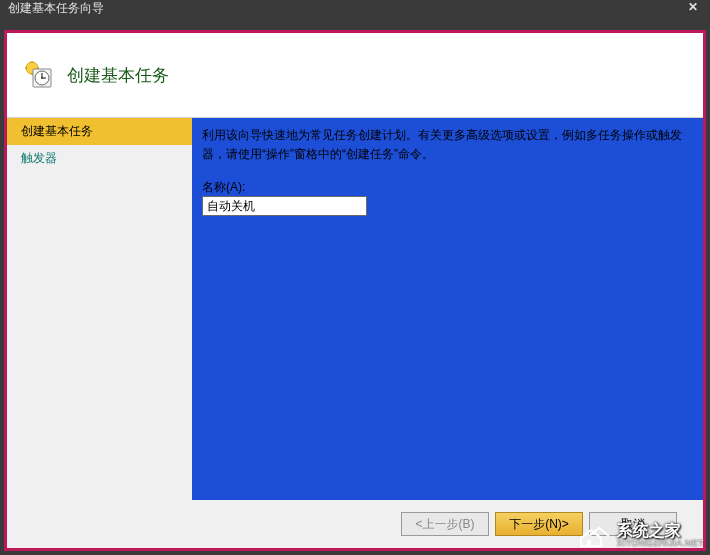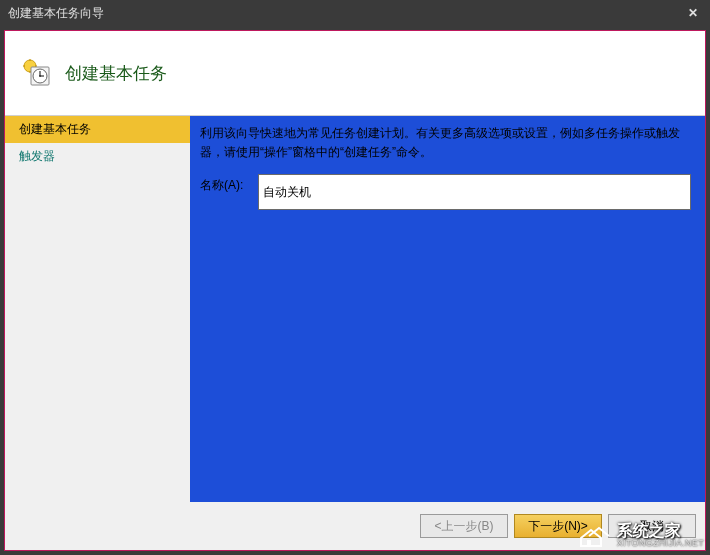--- a/index.html
+++ b/index.html
@@ -20,40 +20,40 @@
       width: 100%;
       height: 100%;
       background: #3a3a3a;
       display: flex;
       flex-direction: column;
     }
     .titlebar {
       height: 26px;
       background: #3a3a3a;
       display: flex;
-      align-items: center;
+      align-items: flex-start;
       justify-content: space-between;
       padding: 0 8px;
       color: #e0e0e0;
     }
     .titlebar-title {
       font-size: 12px;
     }
     .close-btn {
       color: #e0e0e0;
       font-size: 12px;
       cursor: pointer;
       padding: 0 4px;
       font-weight: bold;
     }
     .inner-window {
       flex: 1;
       margin: 4px;
       background: #f0f0f0;
-      border: 1px solid #be185d;
+      border: 3px solid #be185d;
       display: flex;
       flex-direction: column;
     }
     .header-area {
       height: 85px;
       background: #ffffff;
       border-bottom: 1px solid #d0d0d0;
       display: flex;
       align-items: center;
       padding-left: 18px;
@@ -102,20 +102,21 @@
     .instruction-text {
       font-size: 12px;
       color: #000;
       line-height: 1.6;
       margin-bottom: 12px;
     }
     .form-row {
       display: flex;
       align-items: flex-start;
       margin-bottom: 10px;
+      flex-direction: column;
     }
     .form-label {
       width: 58px;
       font-size: 12px;
       color: #000;
       padding-top: 3px;
     }
     .form-input {
       flex: 1;
       height: 36px;
@@ -134,21 +135,21 @@
       font-family: inherit;
       resize: none;
       background: #fff;
     }
     .footer-area {
       height: 48px;
       background: #f0f0f0;
       display: flex;
       align-items: center;
       justify-content: flex-end;
-      padding-right: 9px;
+      padding-right: 26px;
       gap: 6px;
     }
     .btn {
       height: 24px;
       min-width: 88px;
       border: 1px solid #9a9a9a;
       background: #e8e8e8;
       font-size: 12px;
       font-family: inherit;
       cursor: pointer;

